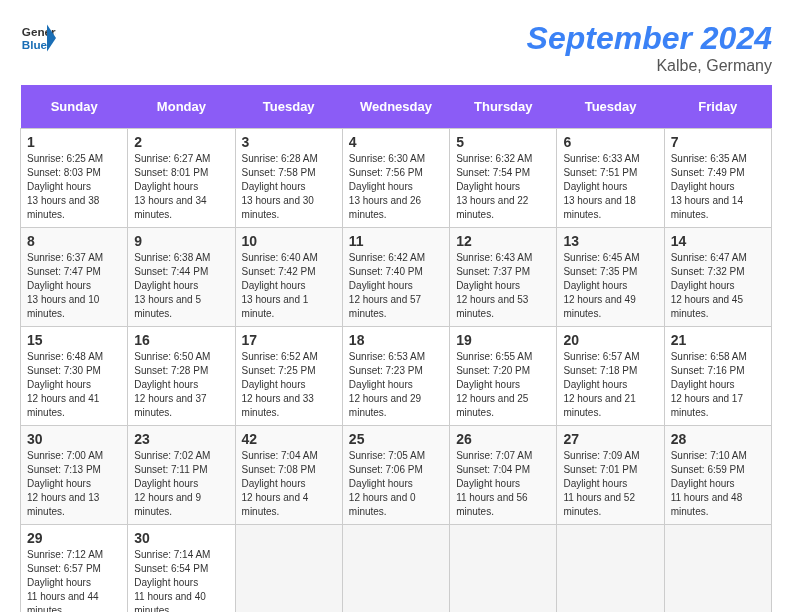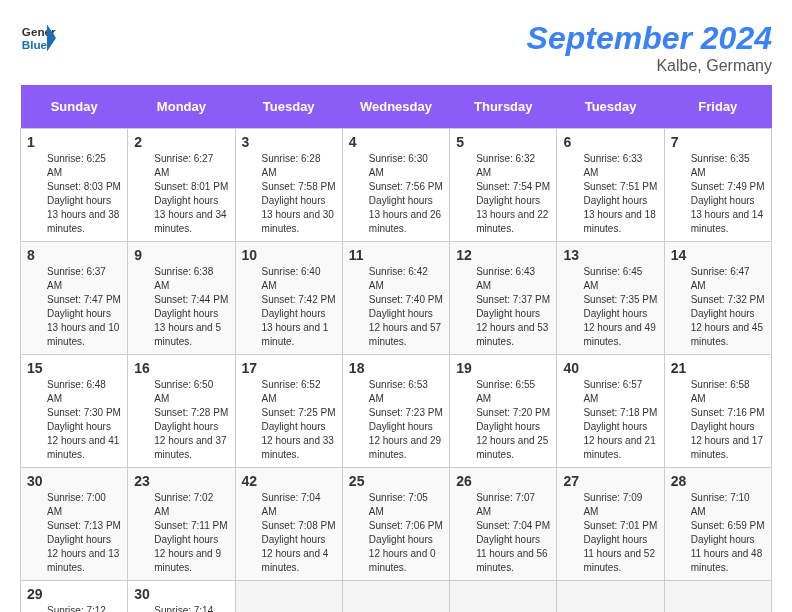--- a/index.html
+++ b/index.html
@@ -67,21 +67,20 @@
     .day-num {
       font-size: 14px;
       font-weight: bold;
       display: block;
       margin-bottom: 2px;
     }
     .day-info {
       font-size: 10px;
       line-height: 1.4;
       color: #333;
-      margin-left: 20px;
     }
     tr:nth-child(even) td:not(.empty) {
       background: #f9f9f9;
     }
   </style>
 </head>
 <body>
 
 <div class="header">
   <div class="logo">
@@ -280,21 +279,21 @@
         <td>
           <span class="day-num">19</span>
           <div class="day-info">
             Sunrise: 6:55 AM<br>
             Sunset: 7:20 PM<br>
             Daylight hours<br>
             12 hours and 25 minutes.
           </div>
         </td>
         <td>
-          <span class="day-num">40</span>
+          <span class="day-num">20</span>
           <div class="day-info">
             Sunrise: 6:57 AM<br>
             Sunset: 7:18 PM<br>
             Daylight hours<br>
             12 hours and 21 minutes.
           </div>
         </td>
         <td>
           <span class="day-num">21</span>
           <div class="day-info">

